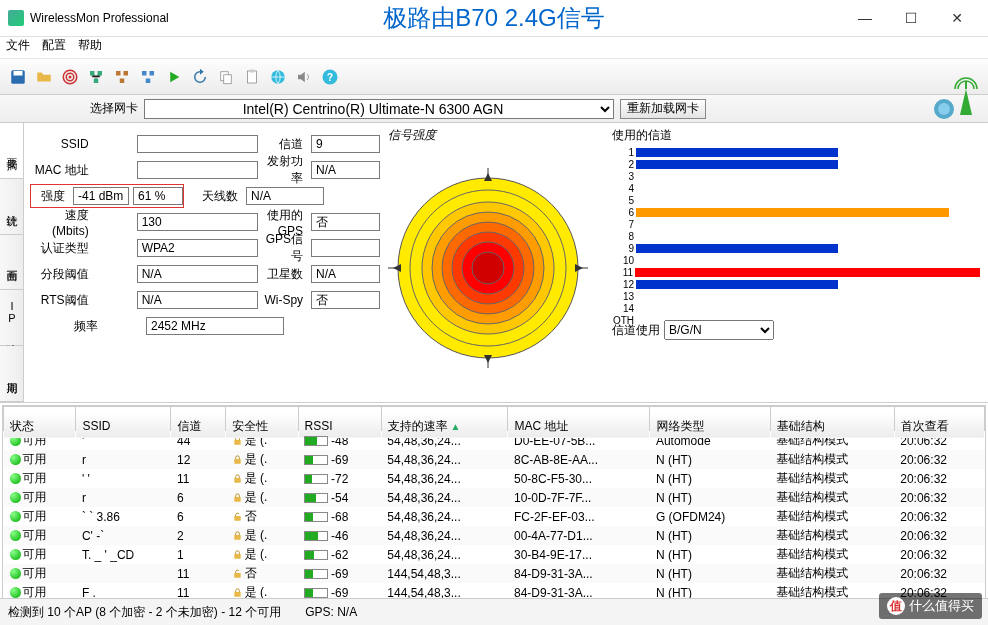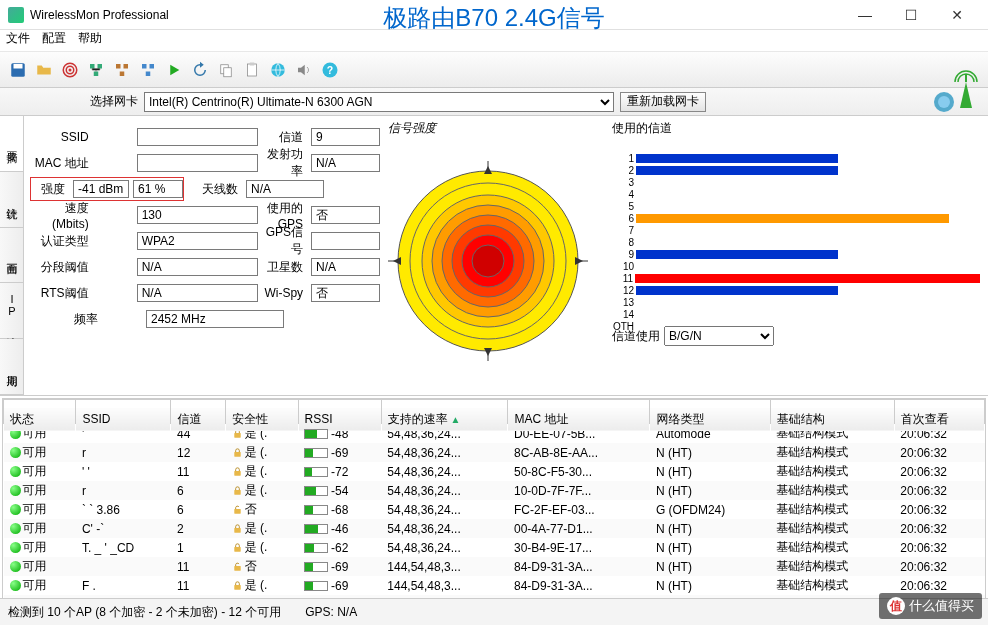--- a/index.html
+++ b/index.html
@@ -1,38 +1,38 @@
 <!DOCTYPE html>
 <html><head>
 <meta charset="utf-8">
 <style>
 * { box-sizing: border-box; margin: 0; padding: 0; font-family: "Microsoft YaHei", SimSun, Arial, sans-serif; }
 body { width: 988px; height: 625px; background: #fff; font-size: 12px; overflow: hidden; position: relative; }
 
 
-.titlebar { height: 30px; background: #fff; border-bottom: 1px solid #e0e0e0; display: flex; align-items: center; padding: 0 8px; }
+.titlebar { height: 37px; background: #fff; border-bottom: 1px solid #e0e0e0; display: flex; align-items: center; padding: 0 8px; }
 .titlebar .appicon { width: 16px; height: 16px; background: linear-gradient(135deg,#4a9,#2c7); border-radius: 2px; margin-right: 6px; }
 .titlebar .title { font-size: 12px; color: #000; }
 .titlebar .overlay-title { position: absolute; left: 50%; transform: translateX(-50%); font-size: 24px; color: #0066cc; font-weight: 400; top: 2px; }
 .titlebar .winbtns { margin-left: auto; display: flex; gap: 0; }
 .titlebar .winbtn { width: 46px; height: 30px; display: flex; align-items: center; justify-content: center; color: #333; font-size: 14px; }
 
 
 .menubar { height: 22px; display: flex; align-items: flex-start; padding: 0 6px; gap: 12px; font-size: 12px; border-bottom: 1px solid #e8e8e8; }
 .menubar span { cursor: default; }
 
 
 .toolbar { height: 36px; display: flex; align-items: center; padding: 2px 6px; gap: 2px; background: linear-gradient(#fdfdfd,#ececec); border-bottom: 1px solid #ccc; }
 .tbtn { width: 24px; height: 24px; display: flex; align-items: center; justify-content: center; border: 1px solid transparent; border-radius: 2px; }
 .tbtn svg { width: 18px; height: 18px; }
 
 
 .nicrow { height: 28px; display: flex; align-items: center; padding: 2px 8px 2px 90px; gap: 6px; background: linear-gradient(#f8f8f8,#eee); border-bottom: 1px solid #ccc; position: relative; }
 .nicrow label { font-size: 12px; }
-.nicrow select { width: 470px; height: 20px; font-size: 12px; border: 1px solid #7a7a7a; background: #fff; }
+.nicrow select { width: 470px; height: 20px; font-size: 14px; border: 1px solid #7a7a7a; background: #fff; text-align: center; }
 .nicrow button { height: 20px; padding: 0 6px; font-size: 12px; background: linear-gradient(#fefefe,#e4e4e4); border: 1px solid #888; }
 .antenna-icon { position: absolute; right: 10px; top: -20px; width: 48px; height: 48px; }
 
 
 .main { display: flex; height: 280px; border-bottom: 1px solid #ccc; }
 .sidetabs { width: 24px; background: linear-gradient(90deg,#f4f4f4,#e8e8e8); border-right: 1px solid #ccc; display: flex; flex-direction: column; }
 .sidetab { flex: 1; writing-mode: vertical-rl; text-orientation: upright; display: flex; align-items: center; justify-content: center; font-size: 11px; border-bottom: 1px solid #ccc; background: linear-gradient(90deg,#f8f8f8,#ededed); }
 .sidetab.active { background: #fff; }
 
 .panel-left { width: 360px; padding: 8px 4px; }
@@ -43,21 +43,21 @@
 .fieldrow .lbl2 { width: 52px; text-align: right; padding-right: 4px; font-size: 12px; }
 .fieldrow .val2 { width: 78px; height: 18px; border: 1px solid #7a7a7a; background: #fff; padding: 0 4px; font-size: 12px; display: flex; align-items: center; }
 .strength-box { border: 1px solid #d33; padding: 2px 0; display: inline-flex; align-items: center; gap: 4px; margin: 0 2px; }
 .strength-box .valh { width: 56px; height: 18px; border: 1px solid #7a7a7a; background: #fff; padding: 0 4px; font-size: 12px; display: flex; align-items: center; }
 
 .panel-sig { width: 220px; padding: 4px; }
 .panel-sig .grplabel { font-size: 12px; margin-bottom: 4px; font-style: italic; }
 .radar { width: 200px; height: 200px; margin: 20px auto 0; position: relative; }
 
 .panel-ch { flex: 1; padding: 4px 8px; }
-.panel-ch .grplabel { font-size: 12px; margin-bottom: 13px; }
+.panel-ch .grplabel { font-size: 12px; margin-bottom: 0; }
 .chgraph { background: #fff; height: 172px; position: relative; padding-top: 2px; }
 .chrow { height: 12px; display: flex; align-items: center; }
 .chrow .chnum { width: 24px; text-align: right; font-size: 10px; padding-right: 2px; }
 .chrow .chbar { height: 9px; }
 .chfilter { margin-top: 4px; display: flex; align-items: center; gap: 4px; }
 .chfilter select { width: 110px; height: 20px; font-size: 12px; }
 
 
 .tablewrap { height: 210px; overflow: auto; border: 1px solid #ccc; margin: 2px; }
 table { width: 100%; border-collapse: collapse; font-size: 12px; }

